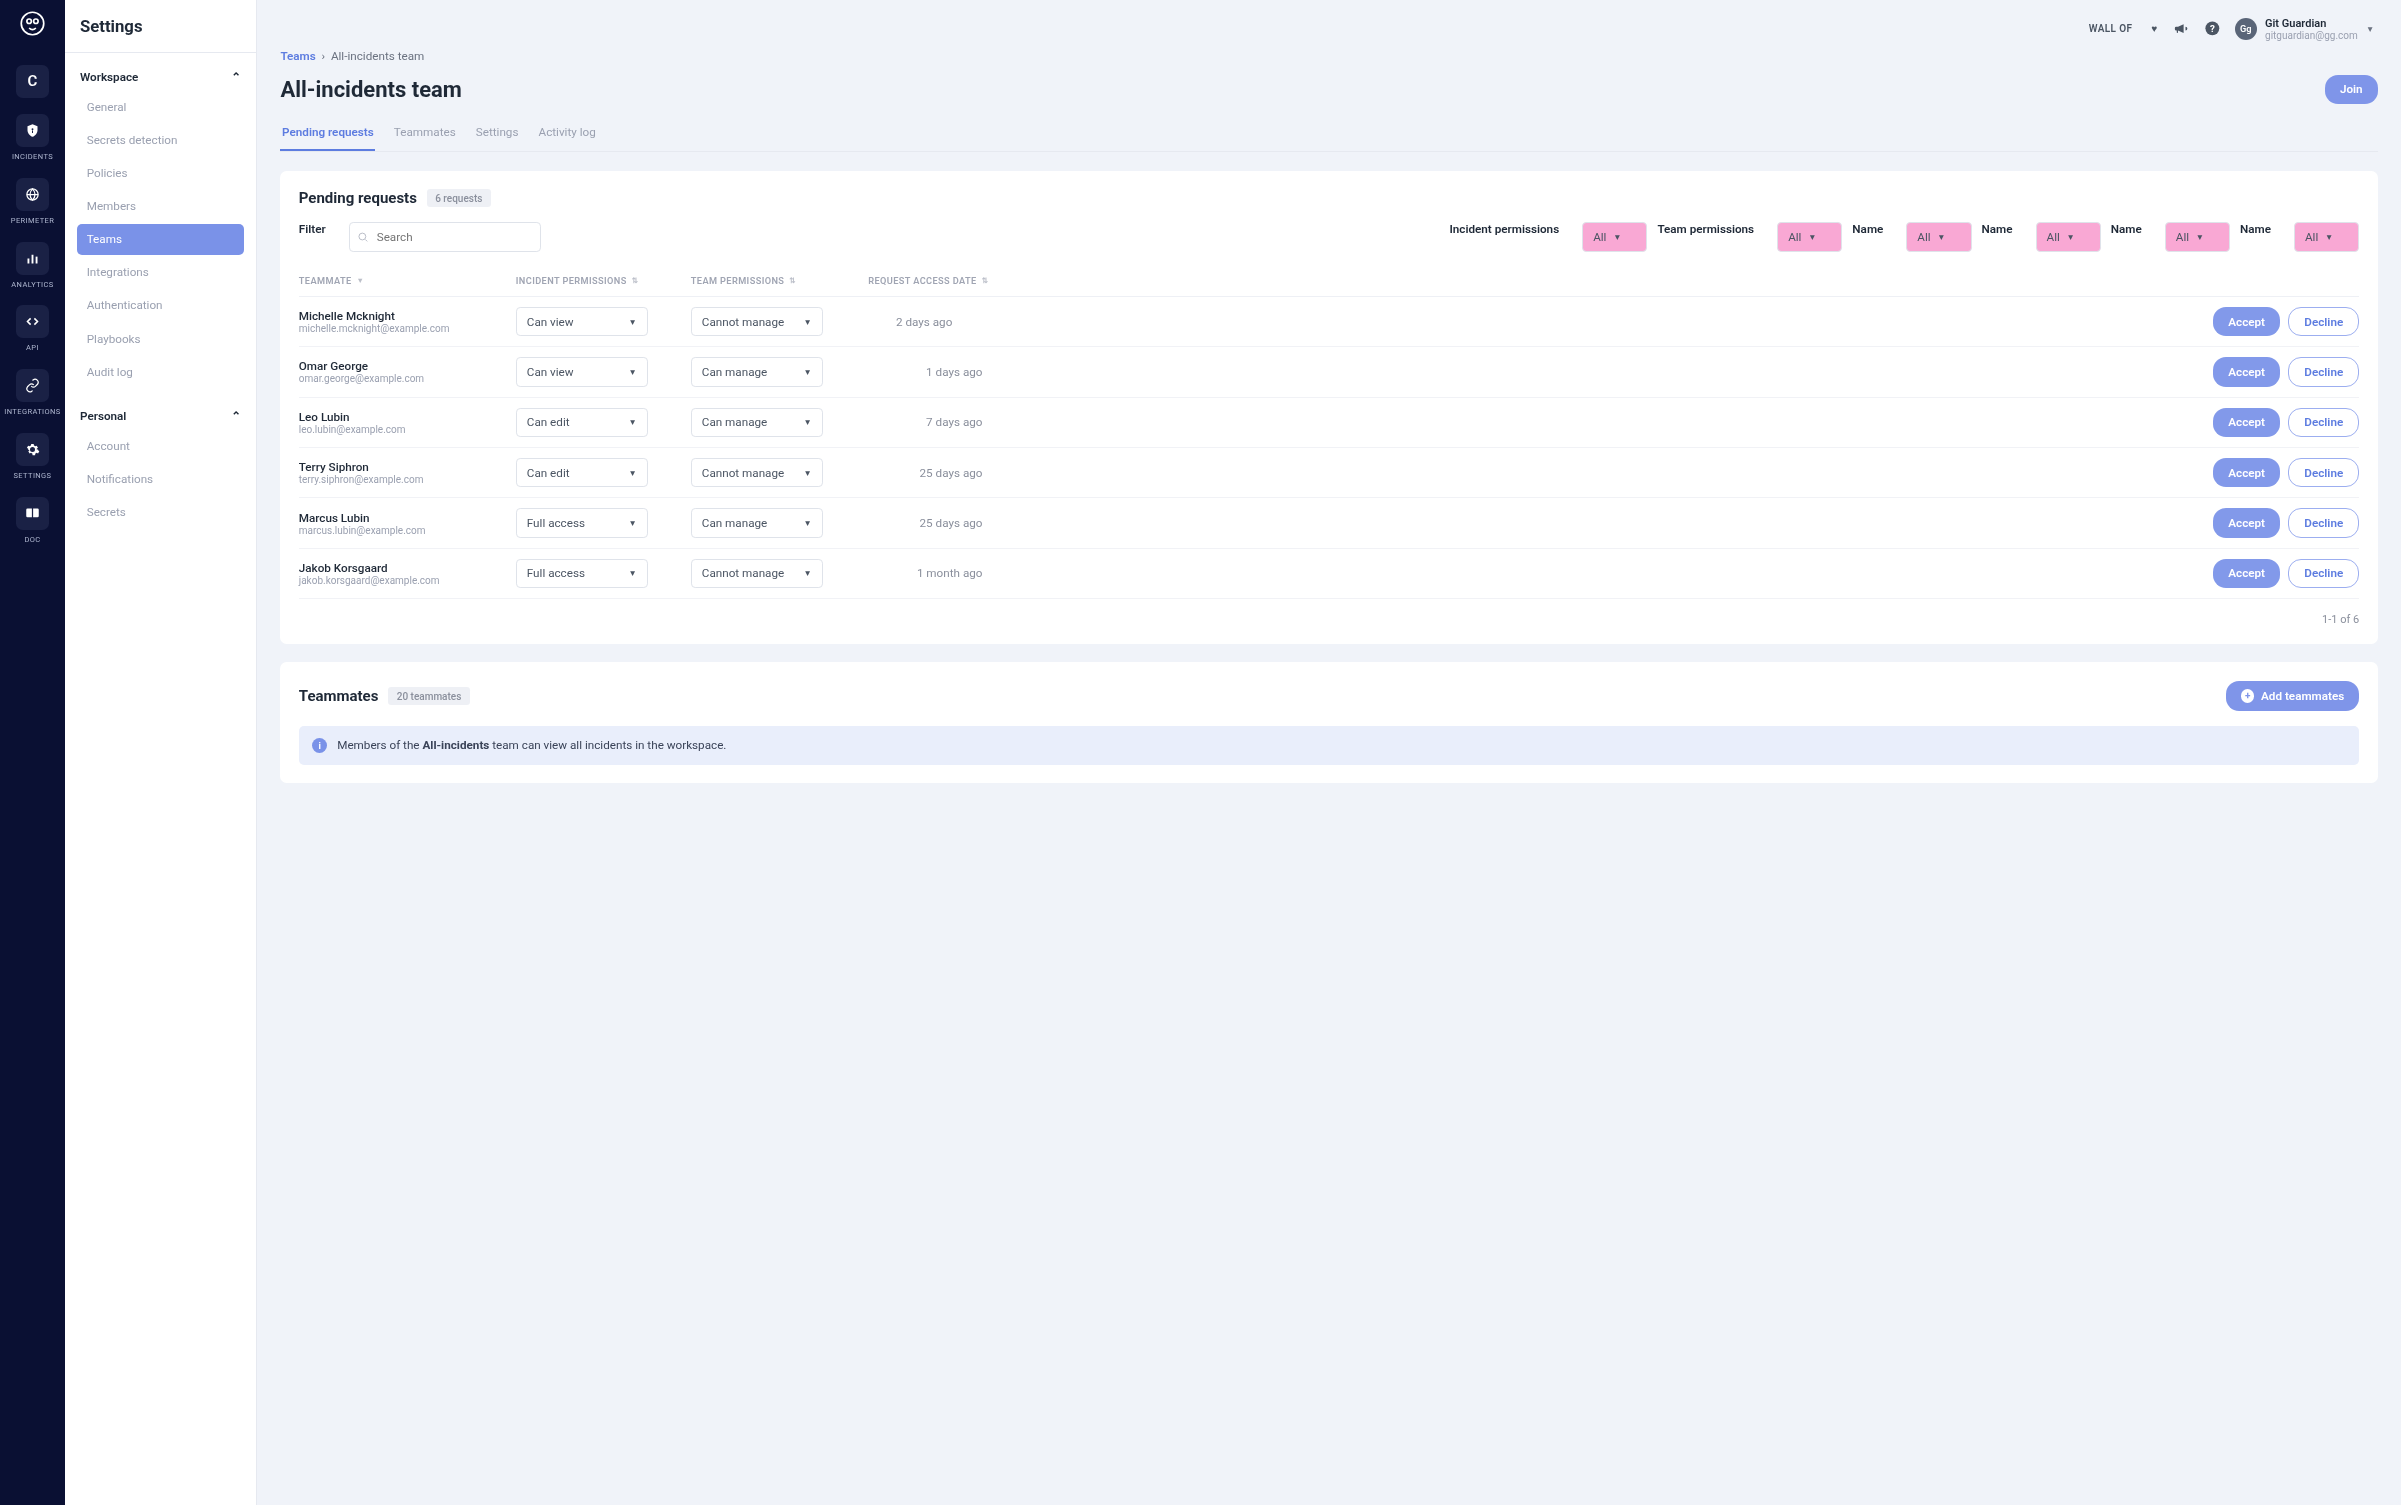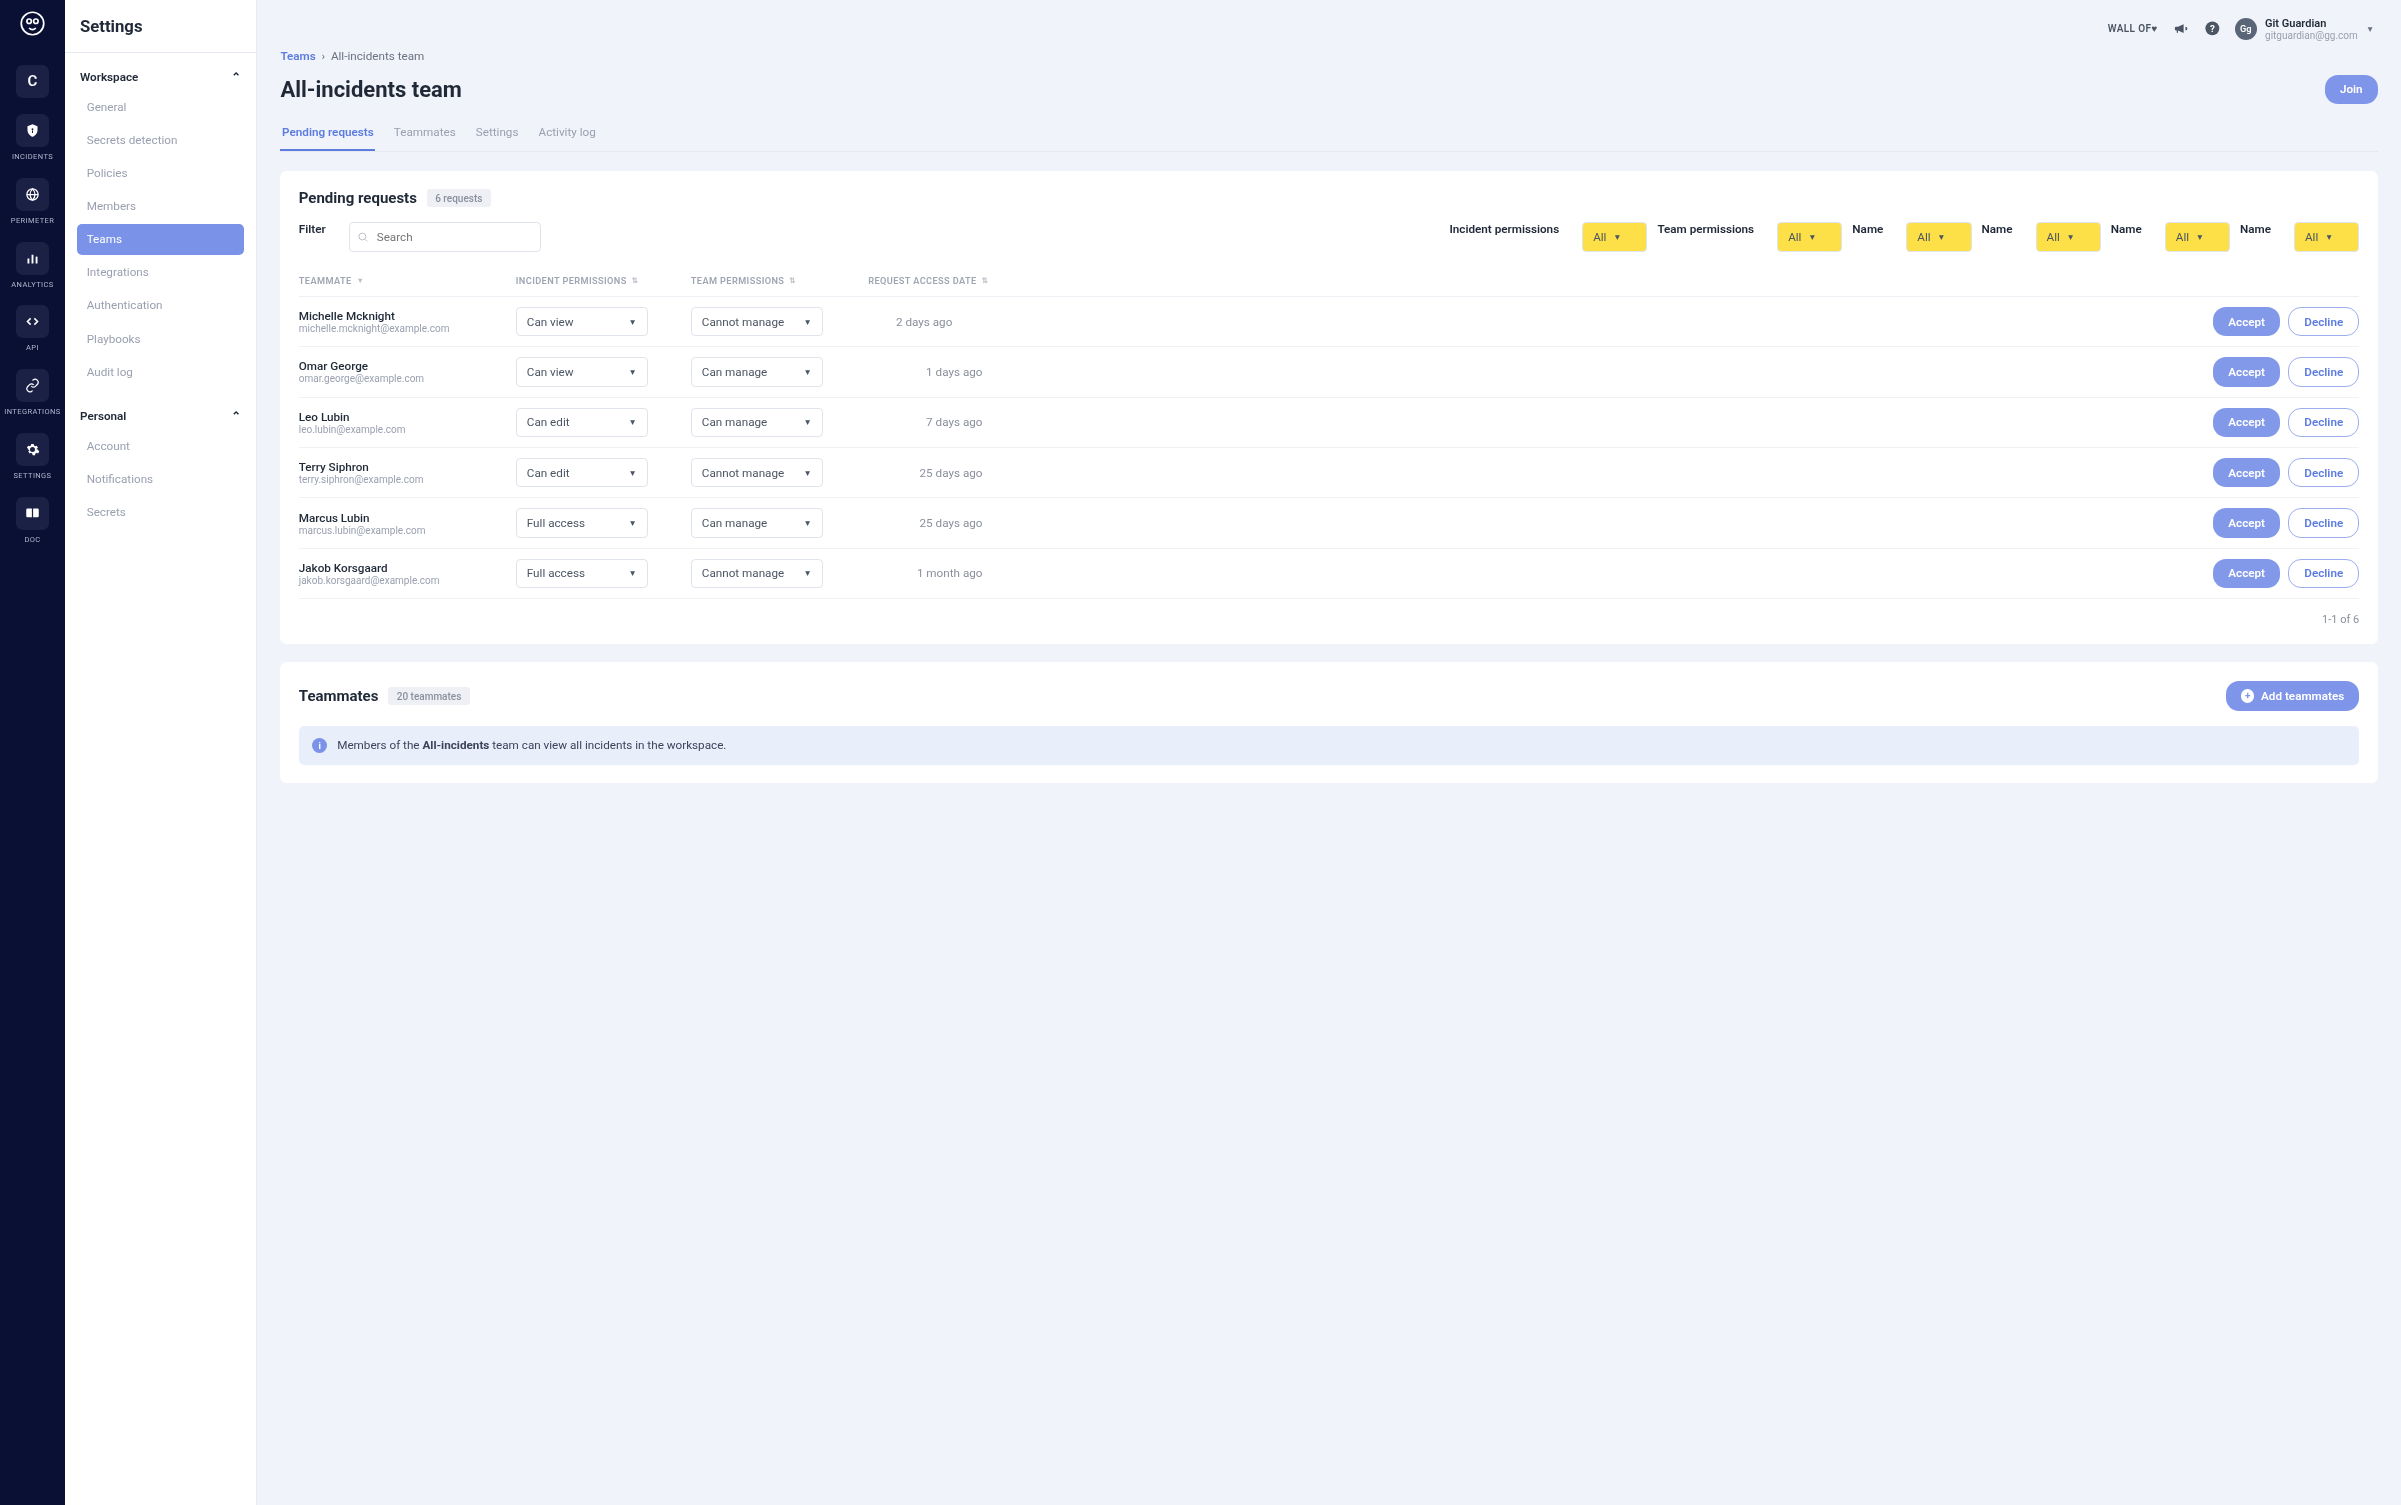--- a/index.html
+++ b/index.html
@@ -12,21 +12,21 @@
 .settings-sidebar{width:192px;background:#fff;border-right:0.8px solid #e6e9f0;flex-shrink:0;display:flex;flex-direction:column}
 .settings-header{padding:16.7px 15px;border-bottom:0.8px solid #e6e9f0}
 .settings-header h1{font-size:16.7px;font-weight:700;color:#1f2937}
 .settings-section{padding:11.7px 11.7px 3.3px}
 .section-title{display:flex;justify-content:space-between;align-items:center;font-size:11.7px;font-weight:600;color:#1f2937;padding:5px 3.3px;cursor:pointer}
 .menu-item{padding:8.3px 10px;font-size:11.7px;color:#9aa0b0;border-radius:5px;margin:2.5px 0;cursor:pointer}
 .menu-item.active{background:#7a92e8;color:#fff}
 .main{flex:1;overflow-y:auto;padding:16.7px 23.4px 33px}
 .topbar{display:flex;justify-content:space-between;align-items:flex-start;padding:0 3.3px 8.3px}
 .topbar-right{display:flex;align-items:center;gap:13.4px;color:#4b5563}
-.wallof{font-size:10px;font-weight:600;letter-spacing:0.4px;display:flex;align-items:center;gap:0}
+.wallof{font-size:10px;font-weight:600;letter-spacing:0.4px;display:flex;align-items:center;gap:19px}
 .topbar-icon{width:18.4px;height:18.4px;display:flex;align-items:center;justify-content:center;cursor:pointer;color:#4b5563}
 .avatar{width:22px;height:22px;border-radius:50%;background:#5a6578;color:#fff;font-size:9.2px;font-weight:600;display:flex;align-items:center;justify-content:center}
 .user-block{display:flex;align-items:center;gap:8.3px;cursor:pointer}
 .user-name{font-size:11px;font-weight:600;color:#1f2937}
 .user-email{font-size:10px;color:#9aa0b0}
 .breadcrumb{font-size:11.7px;color:#6b7280;margin-bottom:11.7px}
 .breadcrumb a{color:#5d7ce0;font-weight:600;text-decoration:none}
 .page-title-row{display:flex;justify-content:space-between;align-items:center;margin-bottom:15px}
 .page-title{font-size:22px;font-weight:700;color:#1f2937}
 .btn{border:none;border-radius:13px;padding:7.5px 15px;font-size:11.7px;font-weight:600;cursor:pointer}
@@ -37,21 +37,21 @@
 .card{background:#fff;border-radius:6.7px;padding:18.4px;margin-bottom:18.4px}
 .card-head{display:flex;align-items:center;gap:10px;margin-bottom:15px}
 .card-title{font-size:15px;font-weight:700;color:#1f2937}
 .pill{background:#eef0f5;color:#8a8f9c;font-size:10px;padding:3.3px 8.3px;border-radius:3.3px;font-weight:500}
 .filters{display:flex;gap:10px;margin-bottom:16.7px}
 .filter-col{display:flex;flex-direction:row;gap:23px}
 .filter-label{font-size:11.7px;font-weight:600;color:#1f2937}
 .filter-search{flex:1;position:relative}
 .filter-search input{width:100%;padding:6.7px 8.3px 6.7px 27px;border:0.8px solid #dfe3ea;border-radius:4.2px;font-size:11.7px;color:#4b5563}
 .filter-search .search-icon{position:absolute;left:8.3px;top:50%;transform:translateY(-50%);color:#b8bcc6}
-.select{border:0.8px solid #dfe3ea;border-radius:4.2px;padding:6.7px 25px 6.7px 10px;font-size:11.7px;color:#4b5563;background:#fde047;position:relative;cursor:pointer;display:flex;align-items:center;justify-content:space-between;gap:6.7px;min-width:50px}
+.select{border:0.8px solid #dfe3ea;border-radius:4.2px;padding:6.7px 25px 6.7px 10px;font-size:11.7px;color:#4b5563;background:#f9a8d4;position:relative;cursor:pointer;display:flex;align-items:center;justify-content:space-between;gap:6.7px;min-width:50px}
 .select .caret{font-size:8.3px;color:#4b5563}
 .table-header{display:grid;grid-template-columns:217px 175px 175px 125px 1fr;gap:0;padding:6.7px 0 10px;font-size:9.2px;font-weight:600;color:#a0a5b3;letter-spacing:0.4px;border-bottom:0.8px solid #eef0f5}
 .th{display:flex;align-items:center;gap:5px}
 .sort-icon{font-size:7.5px;opacity:.7}
 .table-row{display:grid;grid-template-columns:217px 175px 175px 125px 1fr;gap:0;align-items:center;padding:10px 0;border-bottom:0.8px solid #f1f2f6}
 .teammate-name{font-size:11.7px;font-weight:500;color:#1f2937}
 .teammate-email{font-size:10px;color:#9aa0b0}
 .row-select{border:0.8px solid #dfe3ea;border-radius:4.2px;padding:6.7px 10px;font-size:11.7px;color:#4b5563;background:#fff;display:flex;justify-content:space-between;align-items:center;cursor:pointer;width:132px}
 .req-date{font-size:11.7px;color:#8a8f9c}
 .row-actions{display:flex;gap:8.3px;justify-content:flex-end}

